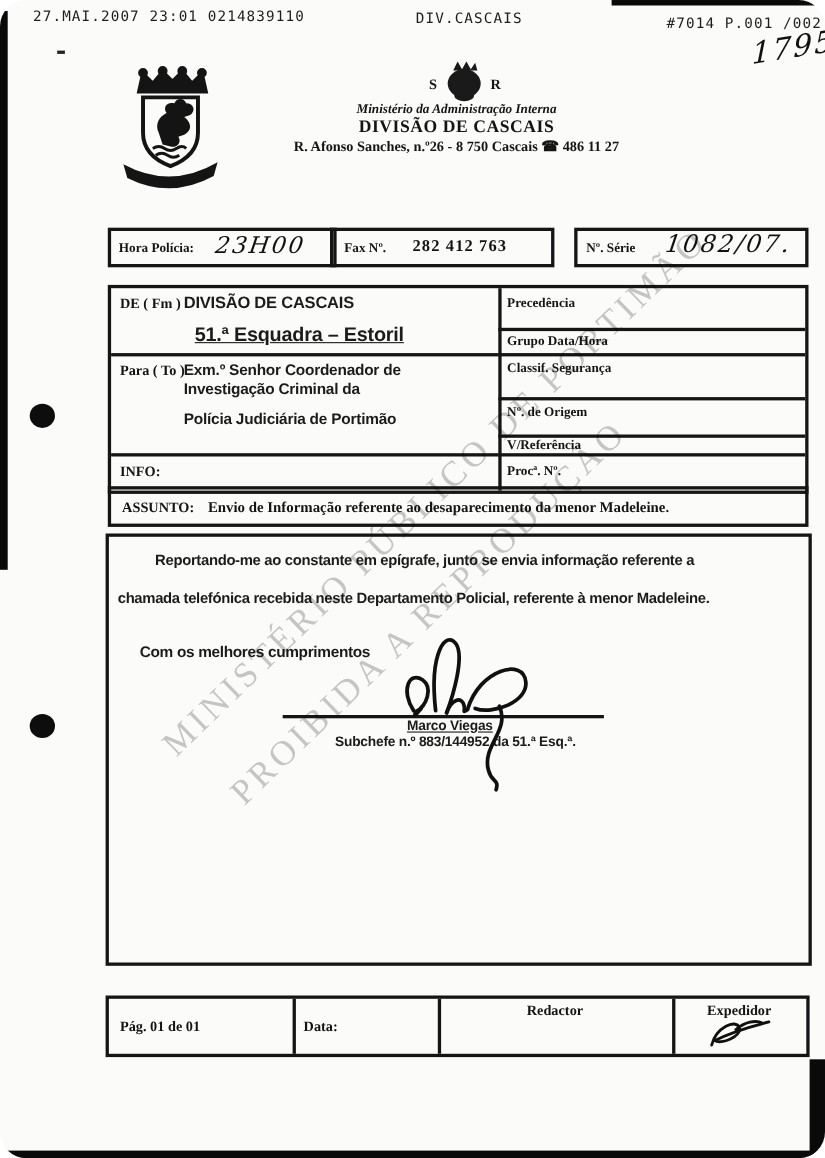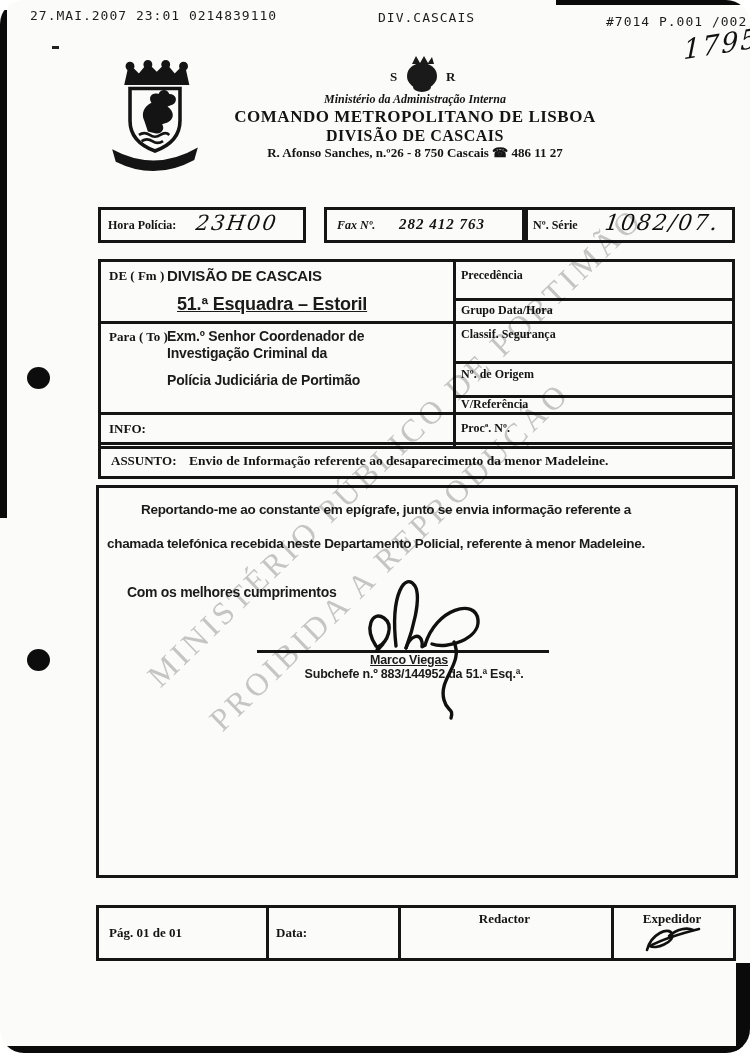--- a/index.html
+++ b/index.html
@@ -57,30 +57,29 @@
       <text x="6" y="27" font-family="Liberation Serif, serif" font-weight="700" font-size="13" fill="#141414">S</text>
       <text x="62" y="27" font-family="Liberation Serif, serif" font-weight="700" font-size="13" fill="#141414">R</text>
       <path d="M 28 10 L 32 2 L 36 9 L 40 2 L 44 9 L 48 3 L 50 10 Z" fill="#1a1a1a"></path>
       <ellipse cx="38" cy="22" rx="15" ry="13" fill="#1a1a1a"></ellipse>
       <ellipse cx="38" cy="33" rx="9" ry="5" fill="#1a1a1a"></ellipse>
     </svg>
   </div>
 
   <div class="abs" style="left:145px; top:92px; width:540px; text-align:center;">
     <div class="serifb" style="font-size:12px; font-style:italic;">Ministério da Administração Interna</div>
-    <div class="serifb" style="font-size:17px; letter-spacing:0.5px;">COMANDO METROPOLITANO DE LISBOA</div>
     <div class="serifb" style="font-size:16px; letter-spacing:0.5px;">DIVISÃO DE CASCAIS</div>
     <div class="serifb" style="font-size:13px;">R. Afonso Sanches, n.º26 - 8 750 Cascais ☎ 486 11 27</div>
   </div>
 
   <div class="box" style="left:98px; top:207px; width:202px; height:30px;">
     <span class="abs serifb lbl" style="left:7px; top:8px;">Hora Polícia:</span>
     <span class="abs hand" style="left:95px; top:1px; font-size:21px;">23H00</span>
   </div>
-  <div class="box" style="left:324px; top:207px; width:198px; height:30px;font-style:italic;">
+  <div class="box" style="left:300px; top:207px; width:198px; height:30px;">
     <span class="abs serifb lbl" style="left:10px; top:8px;">Fax Nº.</span>
     <span class="abs serifb" style="left:72px; top:6px; font-size:15px; letter-spacing:1px;">282 412 763</span>
   </div>
   <div class="box" style="left:522px; top:207px; width:207px; height:30px;">
     <span class="abs serifb lbl" style="left:8px; top:8px;">Nº. Série</span>
     <span class="abs hand" style="left:80px; top:0px; font-size:22px;">1082/07.</span>
   </div>
 
   <div class="box" style="left:98px; top:247px; width:631px; height:184px;margin-top:12px;">
     <div class="vline" style="left:352px; top:0; height:184px;"></div>

